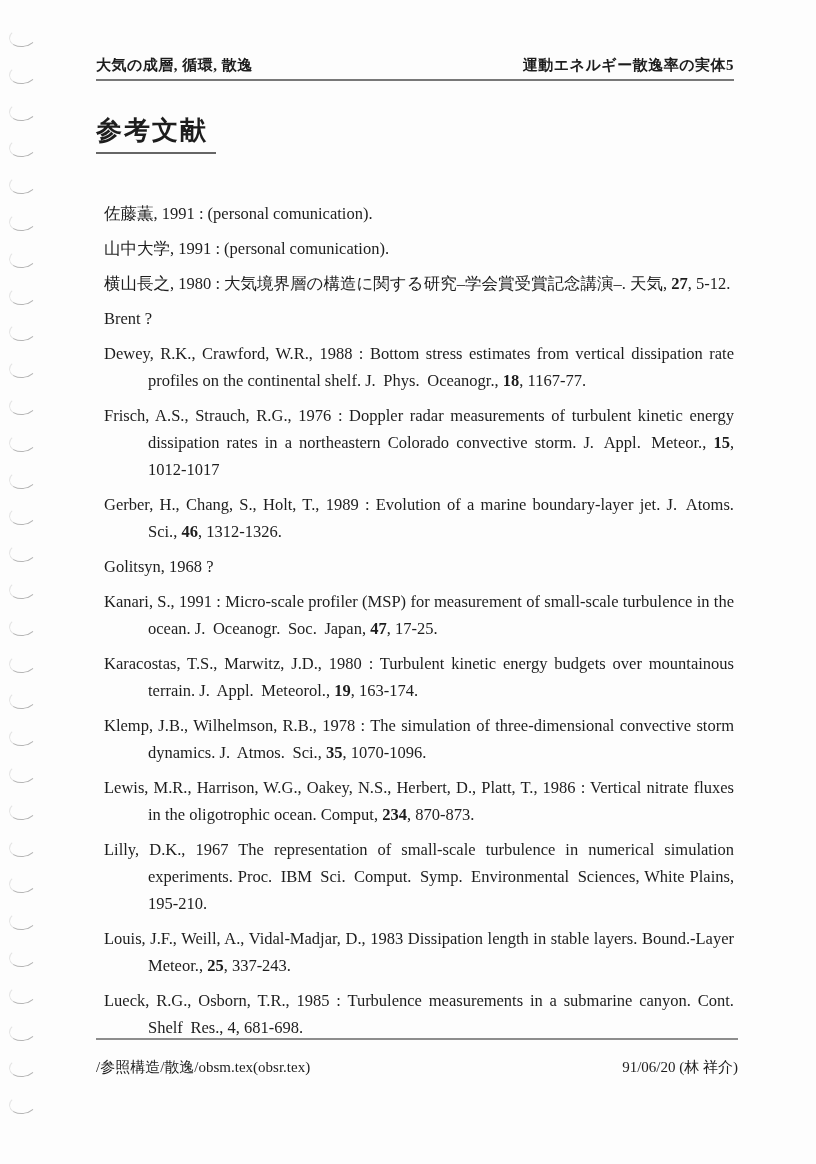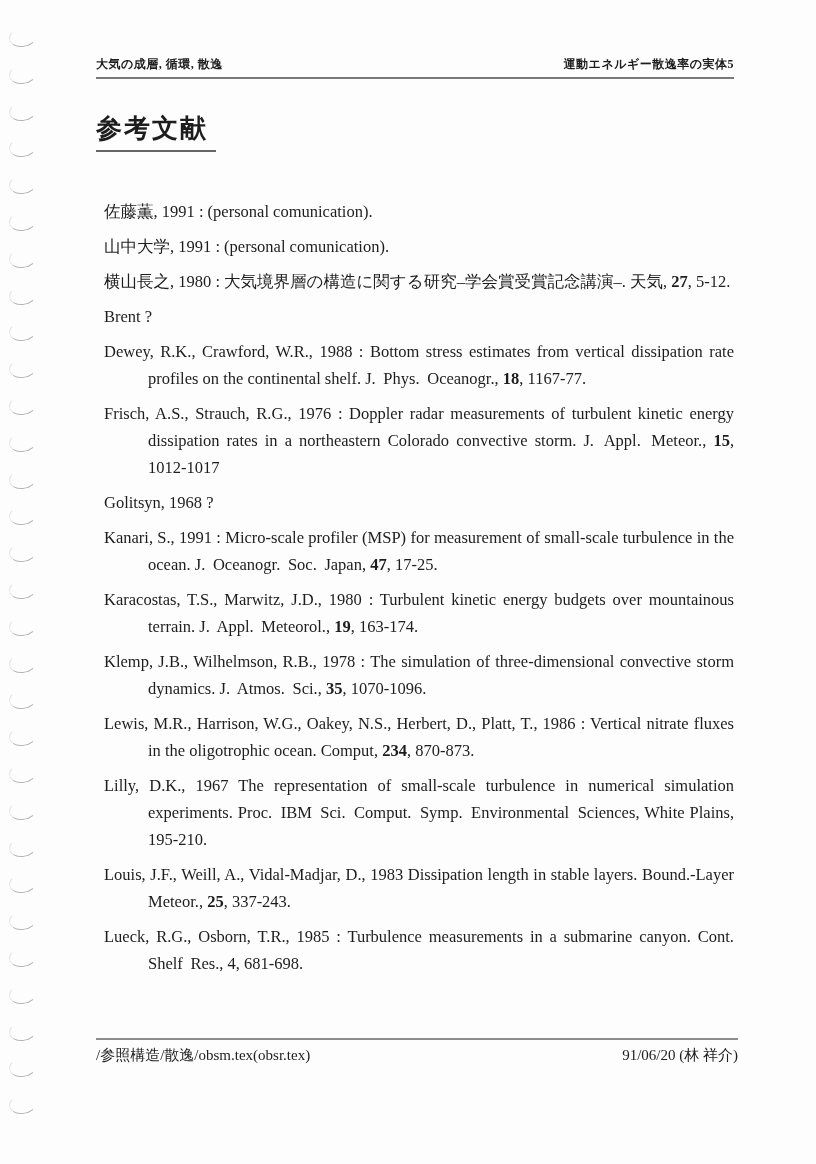--- a/index.html
+++ b/index.html
@@ -25,21 +25,21 @@
     border:1.7px solid transparent;
     border-bottom-color:var(--binding);
     border-left-color:rgba(182,182,182,.35);
     border-radius:50%;
     transform:rotate(-6deg);
   }
   .content{position:absolute;left:96px;top:0;width:638px;}
   .header{
     margin-top:56px;
     display:flex;justify-content:space-between;align-items:baseline;
-    font-size:12px;font-weight:bold;
+    font-size:15px;font-weight:bold;
     letter-spacing:.5px;
     padding-bottom:4px;
     border-bottom:2.5px solid var(--rule);
   }
   .header-right{display:flex;align-items:baseline;}
   h1.title-wrap{margin:32px 0 0 0;font-size:0;text-decoration:underline;}
   .title{
     display:inline-block;
     font-size:26px;font-weight:bold;letter-spacing:2px;
     padding:0 8px 4px 0;
@@ -52,21 +52,21 @@
     line-height:27px;
     text-align:justify;
     padding-left:44px;
     text-indent:-44px;
   }
   .ref .it{word-spacing:3.5px;}
   .ref .bf{font-weight:bold;}
   .footer{
     position:absolute;left:96px;top:1038px;width:642px;
     border-top:2.5px solid #8d8d8d;
-    padding-top:6px;
+    padding-top:18px;
     display:flex;justify-content:space-between;
     font-size:15px;
   }
 </style>
 </head>
 <body>
 
 <div class="page">
   <div class="binding">
       <div class="arc" style="top: 28px;"></div>
@@ -112,20 +112,21 @@
 
     <h1 class="title-wrap"><span class="title">参考文献</span></h1>
 
     <div class="refs">
         <p class="ref"><span>佐藤薫, 1991 : (personal comunication).</span></p>
         <p class="ref"><span>山中大学, 1991 : (personal comunication).</span></p>
         <p class="ref"><span>横山長之, 1980 : 大気境界層の構造に関する研究–学会賞受賞記念講演–. 天気, </span><span class="bf">27</span><span>, 5-12.</span></p>
         <p class="ref"><span>Brent ?</span></p>
         <p class="ref"><span>Dewey, R.K., Crawford, W.R., 1988 : Bottom stress estimates from vertical dissipation rate profiles on the continental shelf. </span><span class="it">J. Phys. Oceanogr.</span><span>, </span><span class="bf">18</span><span>, 1167-77.</span></p>
         <p class="ref"><span>Frisch, A.S., Strauch, R.G., 1976 : Doppler radar measurements of turbulent kinetic energy dissipation rates in a northeastern Colorado convective storm. </span><span class="it">J. Appl. Meteor.</span><span>, </span><span class="bf">15</span><span>, 1012-1017</span></p>
+        <p class="ref"><span>Gerber, H., Chang, S., Holt, T., 1989 : Evolution of a marine boundary-layer jet. </span><span class="it">J. Atoms. Sci.</span><span>, </span><span class="bf">46</span><span>, 1312-1326.</span></p>
         <p class="ref"><span>Golitsyn, 1968 ?</span></p>
         <p class="ref"><span>Kanari, S., 1991 : Micro-scale profiler (MSP) for measurement of small-scale turbulence in the ocean. </span><span class="it">J. Oceanogr. Soc. Japan</span><span>, </span><span class="bf">47</span><span>, 17-25.</span></p>
         <p class="ref"><span>Karacostas, T.S., Marwitz, J.D., 1980 : Turbulent kinetic energy budgets over mountainous terrain. </span><span class="it">J. Appl. Meteorol.</span><span>, </span><span class="bf">19</span><span>, 163-174.</span></p>
         <p class="ref"><span>Klemp, J.B., Wilhelmson, R.B., 1978 : The simulation of three-dimensional convective storm dynamics. </span><span class="it">J. Atmos. Sci.</span><span>, </span><span class="bf">35</span><span>, 1070-1096.</span></p>
         <p class="ref"><span>Lewis, M.R., Harrison, W.G., Oakey, N.S., Herbert, D., Platt, T., 1986 : Vertical nitrate fluxes in the oligotrophic ocean. </span><span class="it">Comput</span><span>, </span><span class="bf">234</span><span>, 870-873.</span></p>
         <p class="ref"><span>Lilly, D.K., 1967 The representation of small-scale turbulence in numerical simulation experiments. </span><span class="it">Proc. IBM Sci. Comput. Symp. Environmental Sciences</span><span>, White Plains, 195-210.</span></p>
         <p class="ref"><span>Louis, J.F., Weill, A., Vidal-Madjar, D., 1983 Dissipation length in stable layers. </span><span class="it">Bound.-Layer Meteor.</span><span>, </span><span class="bf">25</span><span>, 337-243.</span></p>
         <p class="ref"><span>Lueck, R.G., Osborn, T.R., 1985 : Turbulence measurements in a submarine canyon. </span><span class="it">Cont. Shelf Res.</span><span>, </span><span class="it">4</span><span>, 681-698.</span></p>
       </div>
   </div>

